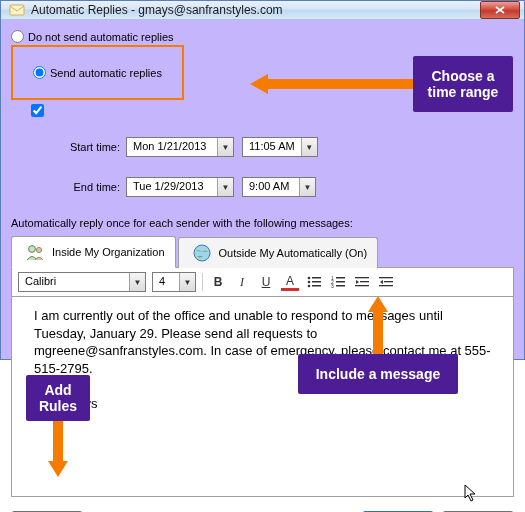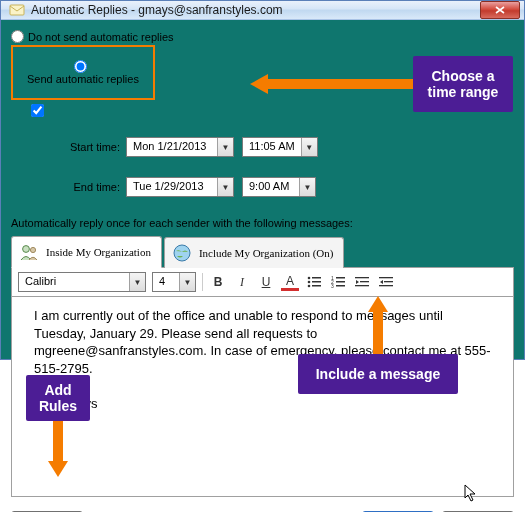--- a/index.html
+++ b/index.html
@@ -11,21 +11,21 @@
     background: #fff;
     width: 525px;
     height: 512px;
     overflow: hidden;
     position: relative;
   }
   .window {
     width: 525px;
     height: 360px;
     border: 1px solid #5a7fb8;
-    background: #0f766e;
+    background: #c4b5fd;
     display: flex;
     flex-direction: column;
   }
   .titlebar {
     height: 26px;
     background: linear-gradient(to bottom, #e9f1fb 0%, #d5e5f7 45%, #c0d8f0 50%, #d9e9f9 100%);
     border-bottom: 1px solid #a9c3e6;
     display: flex;
     align-items: center;
     padding: 0 4px 0 8px;
@@ -116,31 +116,30 @@
     margin: 10px 0 6px 0;
   }
   .tabs {
     display: flex;
     align-items: flex-end;
     border-bottom: 1px solid #a0a0a0;
   }
   .tab {
     display: flex;
     align-items: center;
-    padding: 4px 10px 4px 6px;
+    padding: 4px 10px 4px 12px;
     border: 1px solid #a0a0a0;
     border-bottom: none;
     background: #f4f4f4;
     border-top-left-radius: 3px;
     border-top-right-radius: 3px;
     margin-right: 2px;
     position: relative;
     top: 1px;
     cursor: pointer;
-    font-family: Liberation Serif, serif;
   }
   .tab.active {
     background: #fff;
     border-bottom: 1px solid #fff;
   }
   .tab-icon {
     width: 22px; height: 22px;
     margin-right: 6px;
     display:inline-block;
   }
@@ -280,21 +279,21 @@
   </div>
 
   <div class="content">
 
     <div class="radio-row">
       <input type="radio" name="mode" style="">
       <span>Do not send automatic replies</span>
     </div>
 
     <div class="highlight-box">
-      <div class="radio-row" style="margin:12px;flex-direction:column;">
+      <div class="radio-row" style="margin:18px;">
         <input type="radio" name="mode" checked="" style="">
         <span>Send automatic replies</span>
       </div>
     </div>
 
     <div class="time-block">
       <div class="cb-row">
         <input type="checkbox" checked="" style="">
       </div>
 
@@ -340,21 +339,21 @@
         <span>Inside My Organization</span>
       </div>
       <div class="tab">
         <span class="tab-icon">
           <svg viewBox="0 0 22 22" width="22" height="22">
             <circle cx="11" cy="11" r="8" fill="#9fd3ef" stroke="#3a7aa8"></circle>
             <path d="M5 9 q3 -2 6 1 q3 -3 6 0" fill="#6fb34f" stroke="none"></path>
             <path d="M6 14 q3 3 6 0" fill="#6fb34f"></path>
           </svg>
         </span>
-        <span>Include My Organization (On)</span>
+        <span>Outside My Automatically (On)</span>
       </div>
     </div>
 
     <div class="toolbar">
       <span class="combo font-combo">
         <span class="combo-text">Calibri</span>
         <span class="combo-btn">▼</span>
       </span>
       <span class="combo size-combo">
         <span class="combo-text">4</span>

